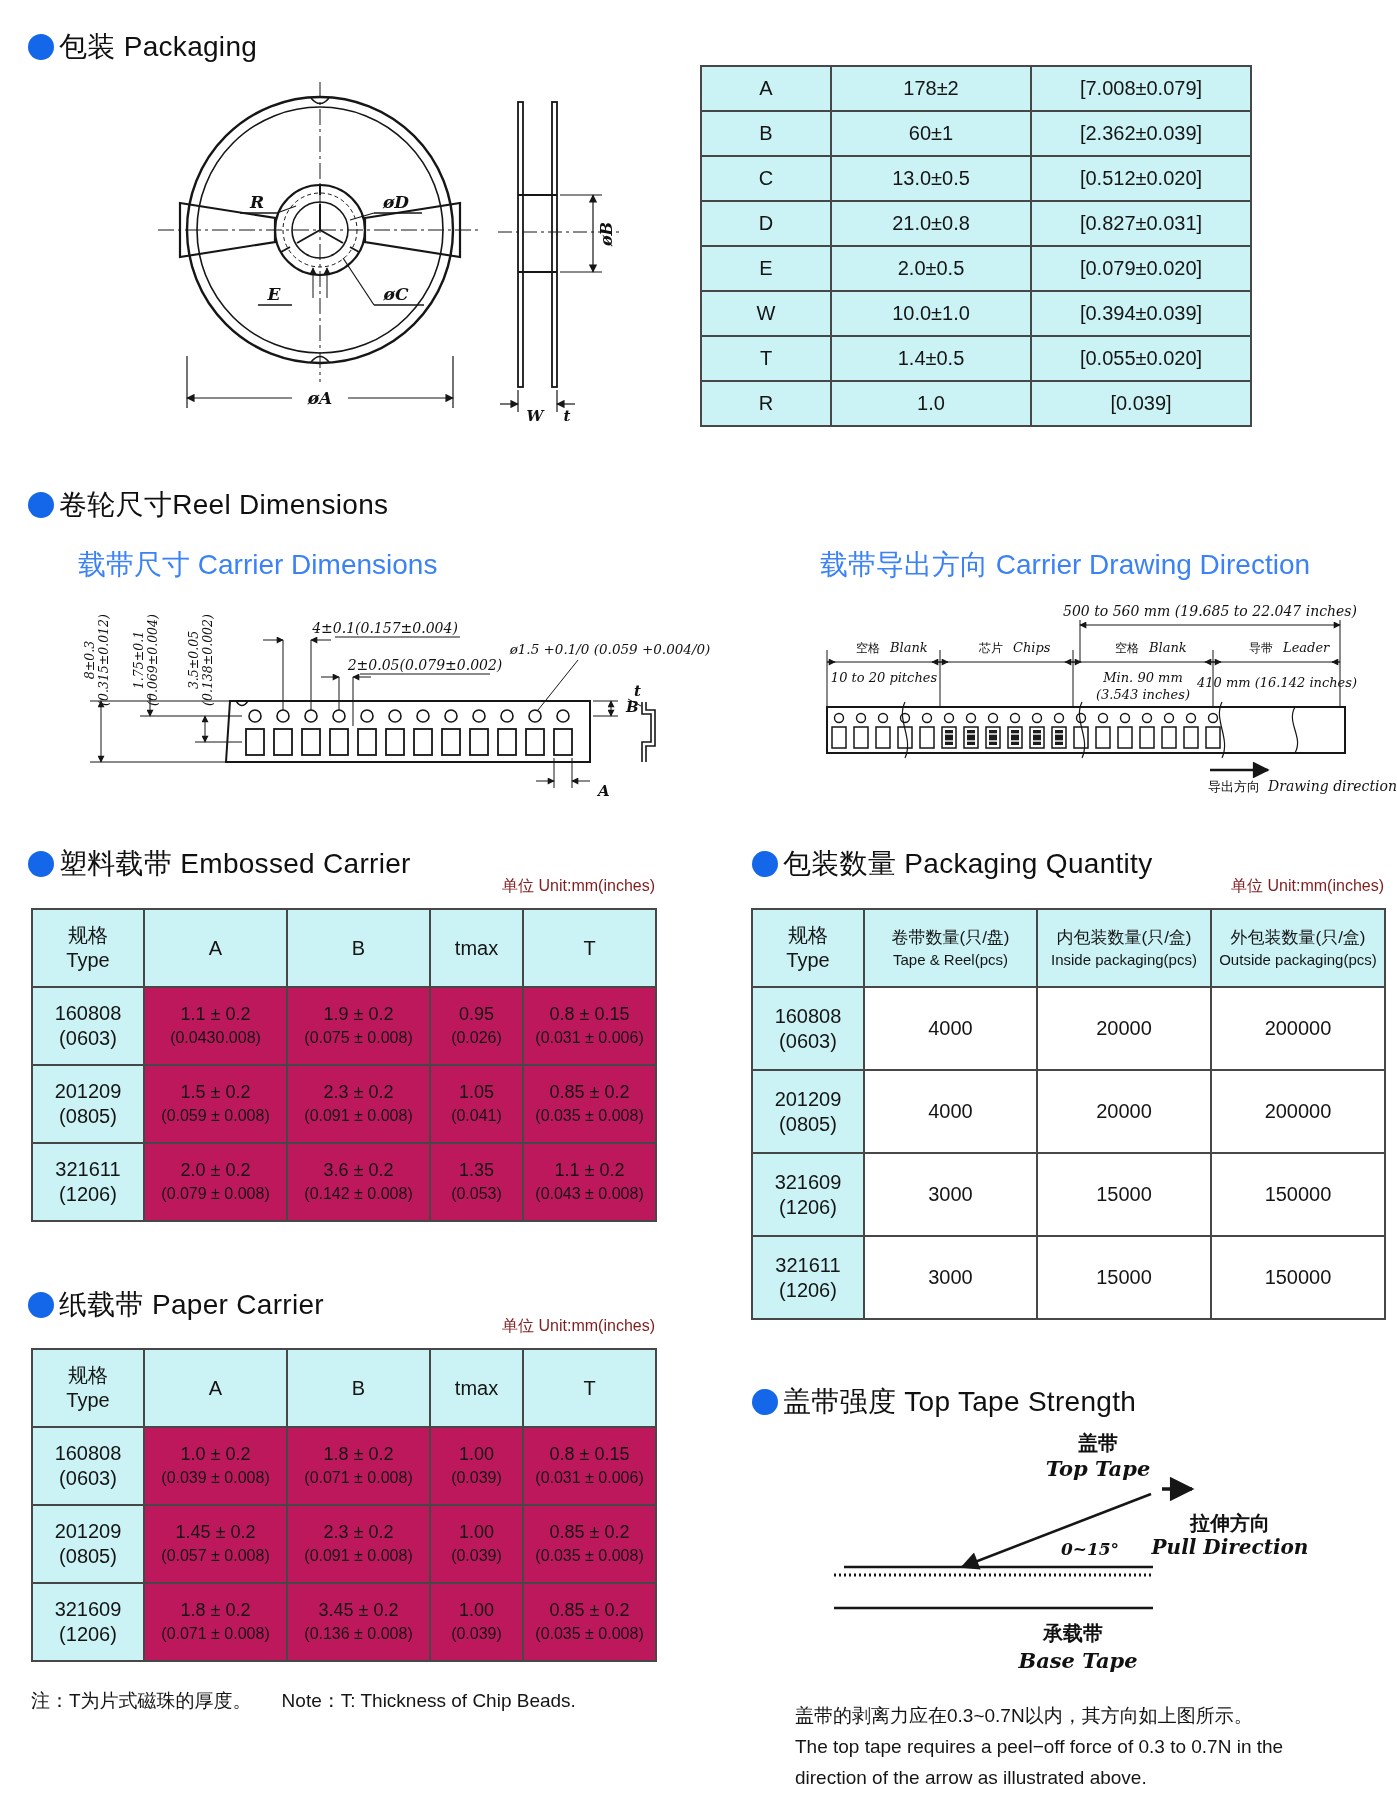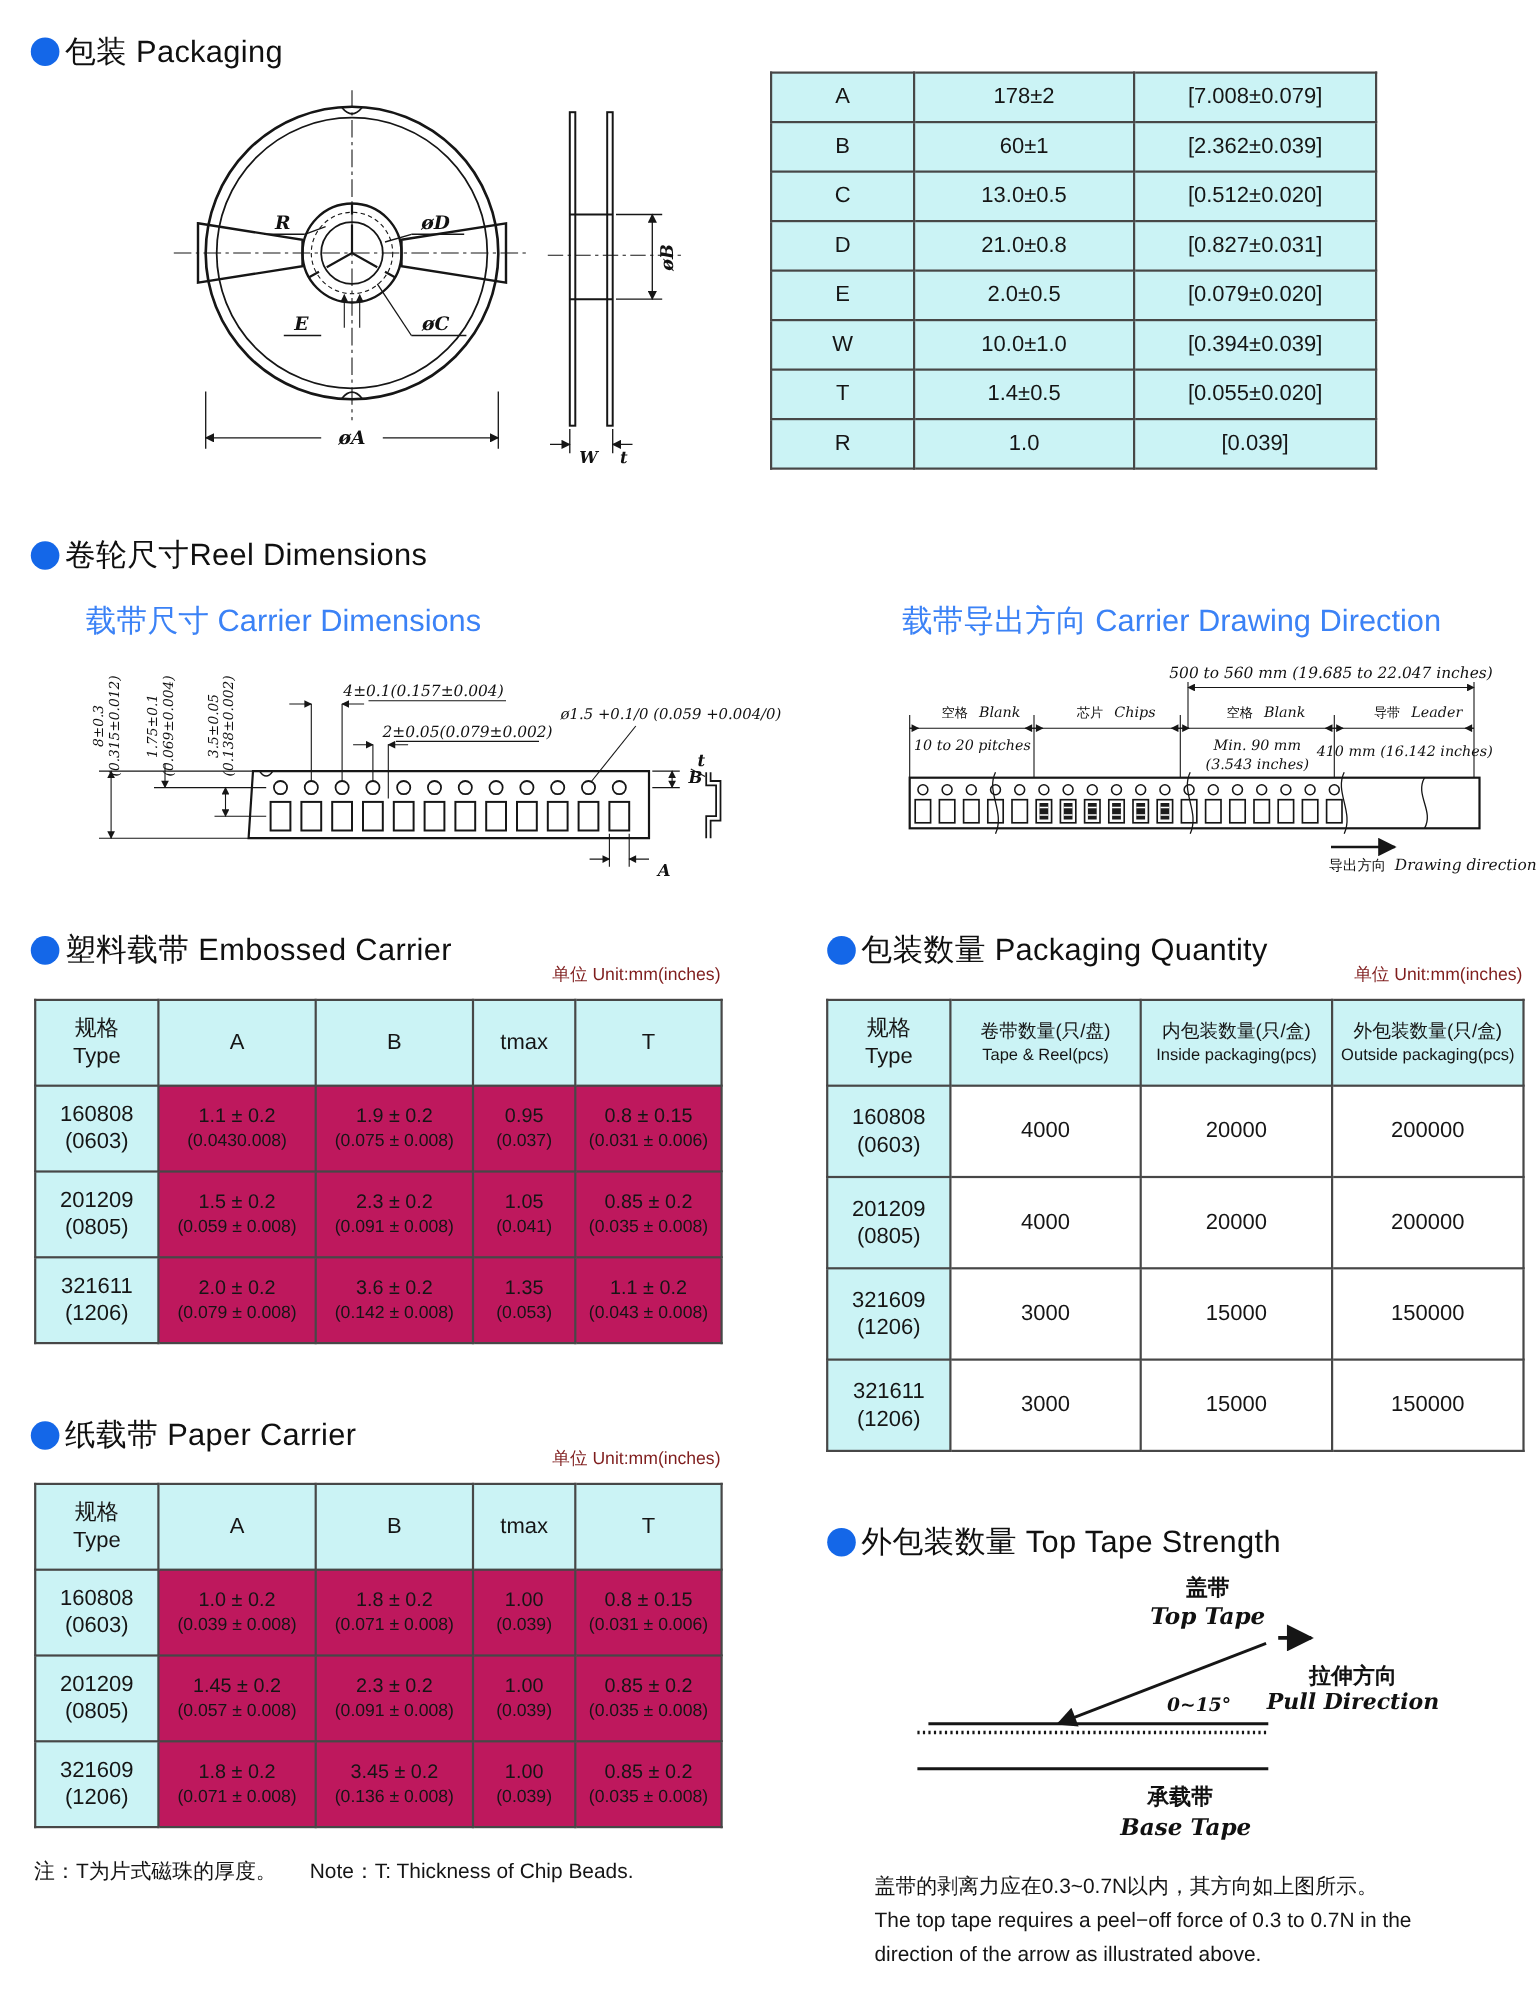--- a/index.html
+++ b/index.html
@@ -394,21 +394,21 @@
     <td>
           <div>1.1 ± 0.2</div>
           <div class="l2">(0.0430.008)</div>
         </td>
     <td>
           <div>1.9 ± 0.2</div>
           <div class="l2">(0.075 ± 0.008)</div>
         </td>
     <td>
           <div>0.95</div>
-          <div class="l2">(0.037)</div>
+          <div class="l2">(0.026)</div>
         </td>
     <td>
           <div>0.8 ± 0.15</div>
           <div class="l2">(0.031 ± 0.006)</div>
         </td>
   </tr>
   <tr>
     <th class="hd">
           <div>201209</div>
           <div>(0805)</div>
@@ -619,21 +619,21 @@
   </tr>
 </tbody>
   </table>
 
 <div class="abs note" style="left:31px;top:1688px">
   <span>注：T为片式磁珠的厚度。</span><span>Note：T: Thickness of Chip Beads.</span>
 </div>
 
 <div class="abs heading" style="left:752px;top:1383px">
   <span class="bullet"></span>
-  <span>外包装数量 Top Tape Strength</span>
+  <span>盖带强度 Top Tape Strength</span>
 </div>
 
 <svg class="abs" style="left:790px;top:1418px" width="545" height="270" viewBox="0 0 545 270">
   <text class="zh" x="308" y="32" font-size="20" font-weight="bold" text-anchor="middle">盖带</text>
   <text x="308" y="58" font-size="21" font-weight="bold" font-style="normal" text-anchor="middle">Top Tape</text>
   <line class="ln" x1="372" y1="71" x2="402" y2="71" stroke-width="3.5" marker-end="url(#ah)"></line>
   <line class="ln" x1="361" y1="76" x2="172" y2="149" stroke-width="2.6" marker-end="url(#ah)"></line>
   <text x="300" y="137" font-size="17" font-weight="bold" font-style="normal" text-anchor="middle">0~15°</text>
   <text class="zh" x="440" y="112" font-size="20" font-weight="bold" text-anchor="middle">拉伸方向</text>
   <text x="440" y="136" font-size="20" font-weight="bold" font-style="normal" text-anchor="middle">Pull Direction</text>

